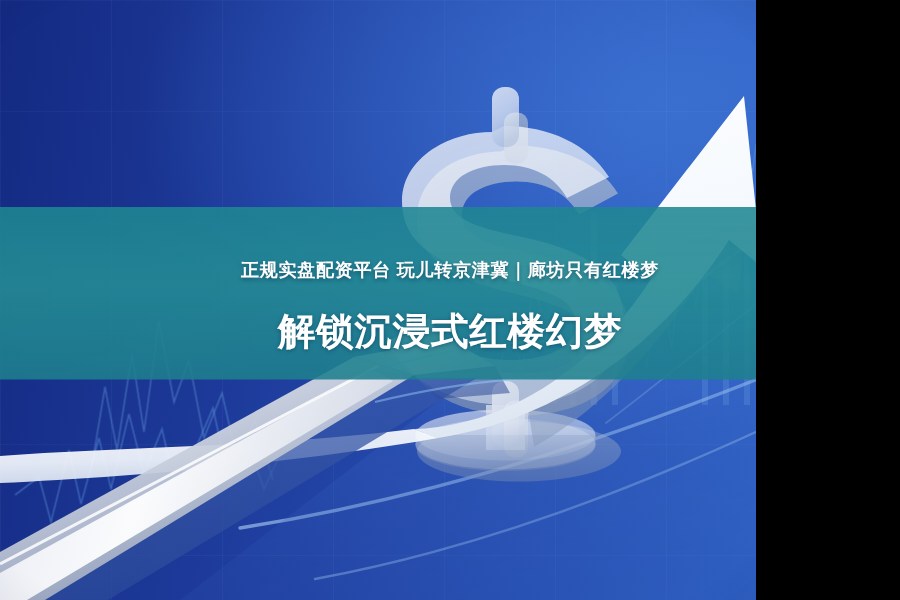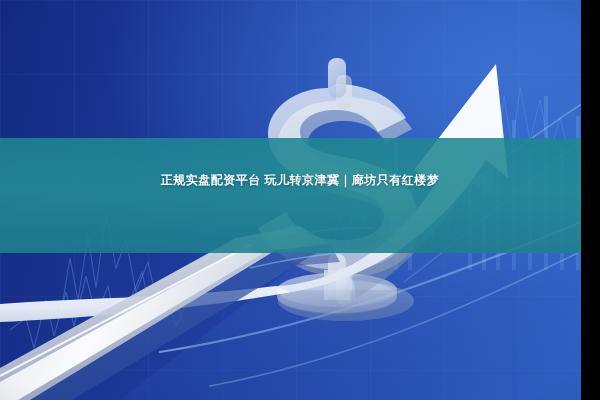--- a/index.html
+++ b/index.html
@@ -3,21 +3,21 @@
 <meta charset="utf-8">
 <title>banner</title>
 <style>
   html, body {
     margin: 0;
     padding: 0;
     background: #000;
   }
   #stage {
     position: relative;
-    width: 581px;
+    width: 504px;
     height: 400px;
     overflow: hidden;
     font-family: "Liberation Sans", "DejaVu Sans", sans-serif;
     background: #1c3694;
   }
 
   
   .layer {
     position: absolute;
     inset: 0;
@@ -271,14 +271,15 @@
 
     </g>
   </svg>
 
   <div class="layer bg-vignette"></div>
 
   <div class="teal-band" id="tealBand" style="top:138px;height:115px;"></div>
 
   <div class="headline" id="line1" style="top: 165px; color: rgb(255, 255, 255); font-size: 12px;">正规实盘配资平台 玩儿转京津冀｜廊坊只有红楼梦</div>
 
+  <div class="headline" id="line2" style="top: 206px; color: rgb(255, 255, 255);">解锁沉浸式红楼幻梦</div>
 
 </div>
 
 </body></html>

